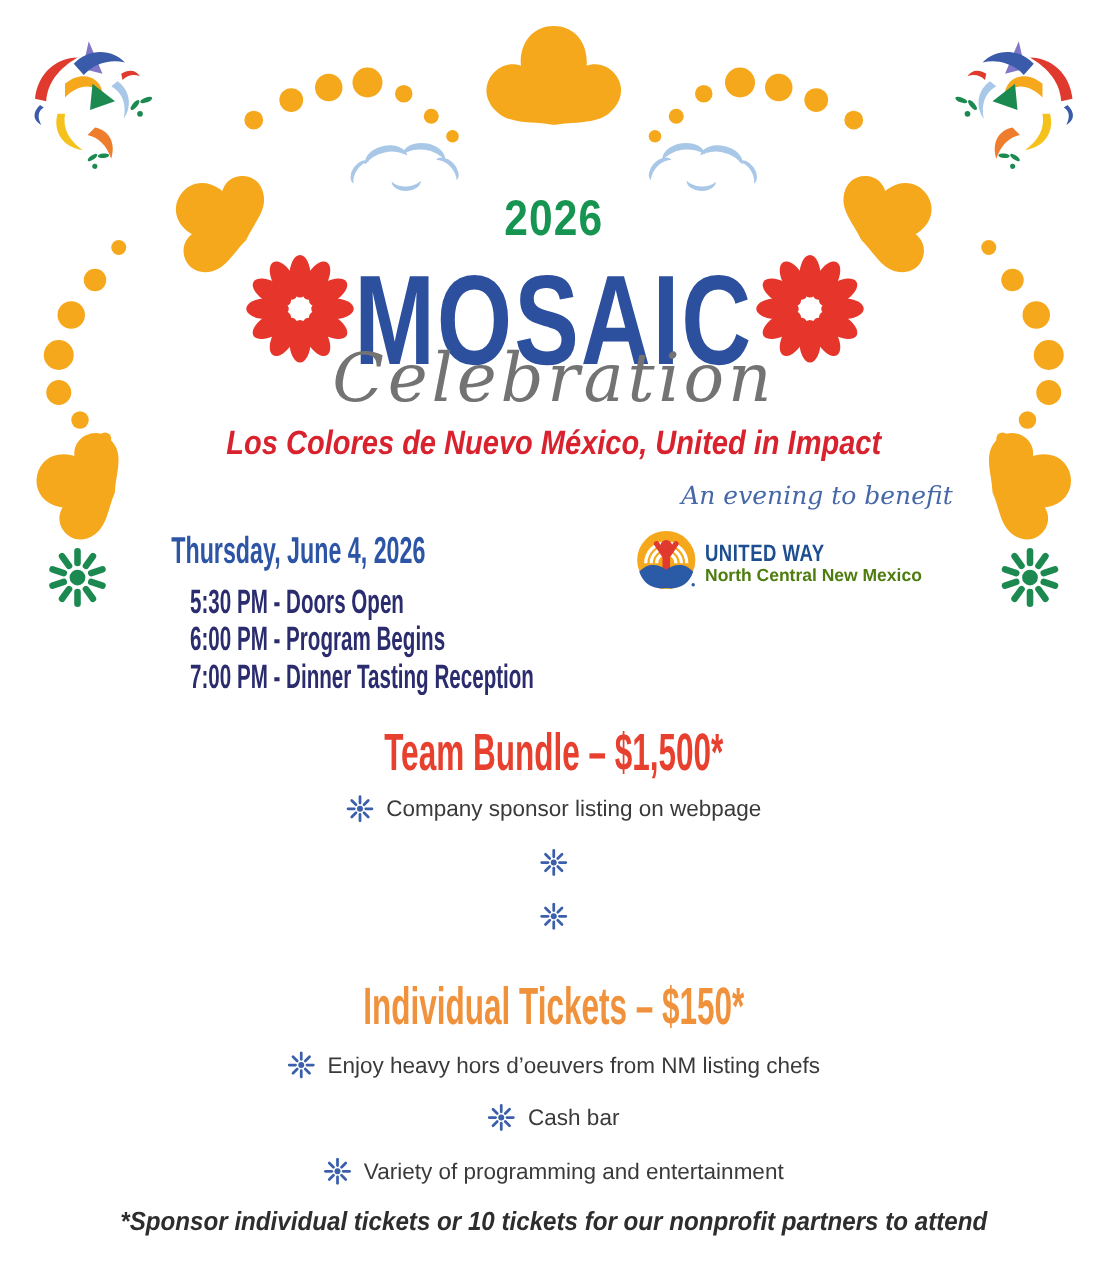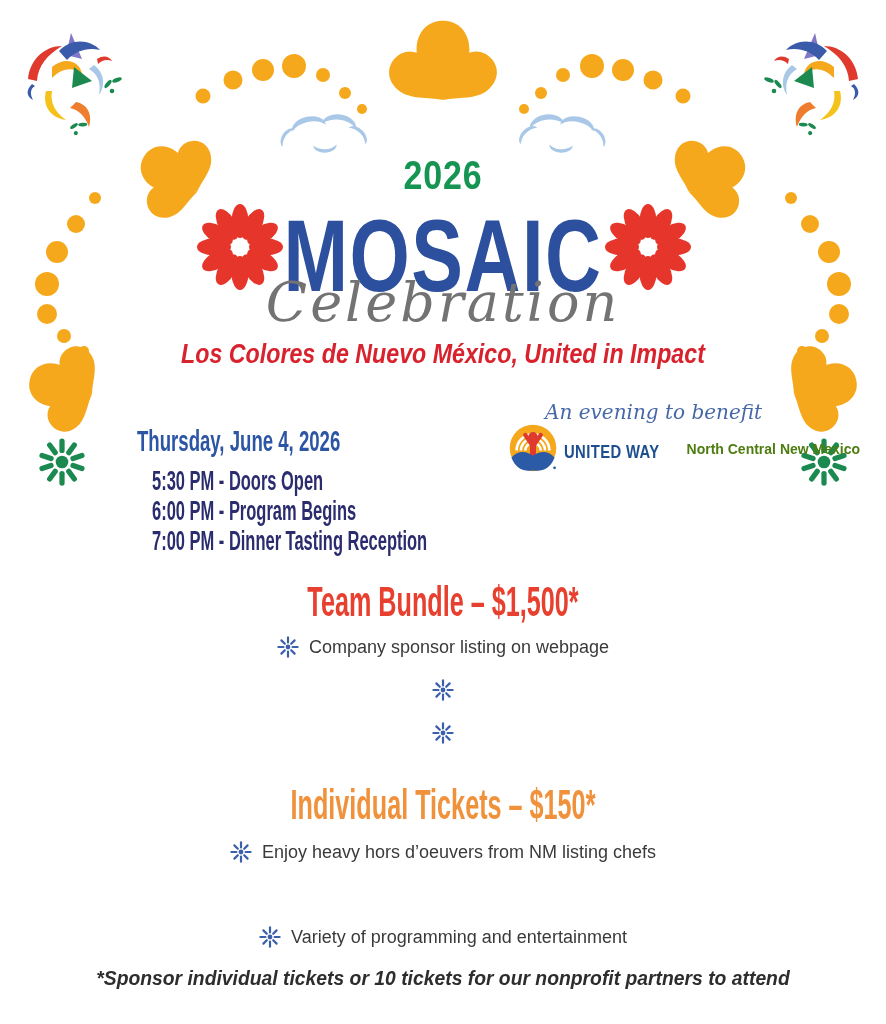--- a/index.html
+++ b/index.html
@@ -19,24 +19,24 @@
            line-height:1.1;transform:scaleX(.86);}
 
   
   .event{left:137px;top:426px;text-align:left;}
   .event-date{font-size:30px;font-weight:700;color:#2D55A5;line-height:1;
               transform:scaleX(.62);transform-origin:left center;white-space:nowrap;}
   .schedule{margin:10px 0 0 15px;font-size:27px;font-weight:700;color:#2A2C6E;
             line-height:30px;transform:scaleX(.61);transform-origin:left top;white-space:nowrap;}
 
   
-  .benefit-script{left:545px;top:400px;width:175px;text-align:left;font-size:20px;
+  .benefit-script{left:545px;top:384px;width:175px;text-align:left;font-size:20px;
                   font-style:italic;color:#4668A8;font-family:"DejaVu Serif",serif;white-space:nowrap;}
   .benefit-row{left:508px;top:423px;display:flex;align-items:center;gap:6px;}
-  .org-text{display:flex;justify-content:center;padding-top:6px;}
+  .org-text{display:flex;flex-direction:column;justify-content:center;padding-top:6px;}
   .org-name{font-size:19px;font-weight:700;color:#1D4E90;line-height:19px;
             transform:scaleX(.78);transform-origin:left center;white-space:nowrap;letter-spacing:.5px;}
   .org-region{font-size:14px;font-weight:700;color:#4d7c0f;line-height:15px;white-space:nowrap;}
 
   
   .sec-head{font-size:42px;font-weight:700;line-height:1;transform:scaleX(.6);white-space:nowrap;}
   .team-head{top:581px;color:#E8402F;}
   .ind-head{top:784px;color:#F0913B;}
   .item{left:0;right:0;height:30px;display:flex;justify-content:center;align-items:center;gap:10px;
         font-size:18px;color:#3A3A3A;}
@@ -250,20 +250,36 @@
         <line x1="-5" y1="0" x2="-10.5" y2="0"></line>
           <line x1="5" y1="0" x2="10.5" y2="0"></line>
         <line x1="-3.5" y1="-3.5" x2="-7.2" y2="-7.2"></line>
           <line x1="3.5" y1="-3.5" x2="7.2" y2="-7.2"></line>
         <line x1="-3.5" y1="3.5" x2="-7.2" y2="7.2"></line>
           <line x1="3.5" y1="3.5" x2="7.2" y2="7.2"></line>
       </g>
     </svg>
     <span>Enjoy heavy hors d’oeuvers from NM listing chefs</span>
   </div>
+  <div class="abs item" style="top:879px">
+    <svg width="22" height="22" viewBox="-12 -12 24 24">
+      <g stroke="#3C5FAC" stroke-width="2.4" stroke-linecap="round" fill="#3C5FAC">
+        <circle r="2.6" stroke="none"></circle>
+        <line x1="0" y1="-5" x2="0" y2="-10.5"></line>
+          <line x1="0" y1="5" x2="0" y2="10.5"></line>
+        <line x1="-5" y1="0" x2="-10.5" y2="0"></line>
+          <line x1="5" y1="0" x2="10.5" y2="0"></line>
+        <line x1="-3.5" y1="-3.5" x2="-7.2" y2="-7.2"></line>
+          <line x1="3.5" y1="-3.5" x2="7.2" y2="-7.2"></line>
+        <line x1="-3.5" y1="3.5" x2="-7.2" y2="7.2"></line>
+          <line x1="3.5" y1="3.5" x2="7.2" y2="7.2"></line>
+      </g>
+    </svg>
+    <span>Cash bar</span>
+  </div>
   <div class="abs item" style="top:922px">
     <svg width="22" height="22" viewBox="-12 -12 24 24">
       <g stroke="#3C5FAC" stroke-width="2.4" stroke-linecap="round" fill="#3C5FAC">
         <circle r="2.6" stroke="none"></circle>
         <line x1="0" y1="-5" x2="0" y2="-10.5"></line>
           <line x1="0" y1="5" x2="0" y2="10.5"></line>
         <line x1="-5" y1="0" x2="-10.5" y2="0"></line>
           <line x1="5" y1="0" x2="10.5" y2="0"></line>
         <line x1="-3.5" y1="-3.5" x2="-7.2" y2="-7.2"></line>
           <line x1="3.5" y1="-3.5" x2="7.2" y2="-7.2"></line>

